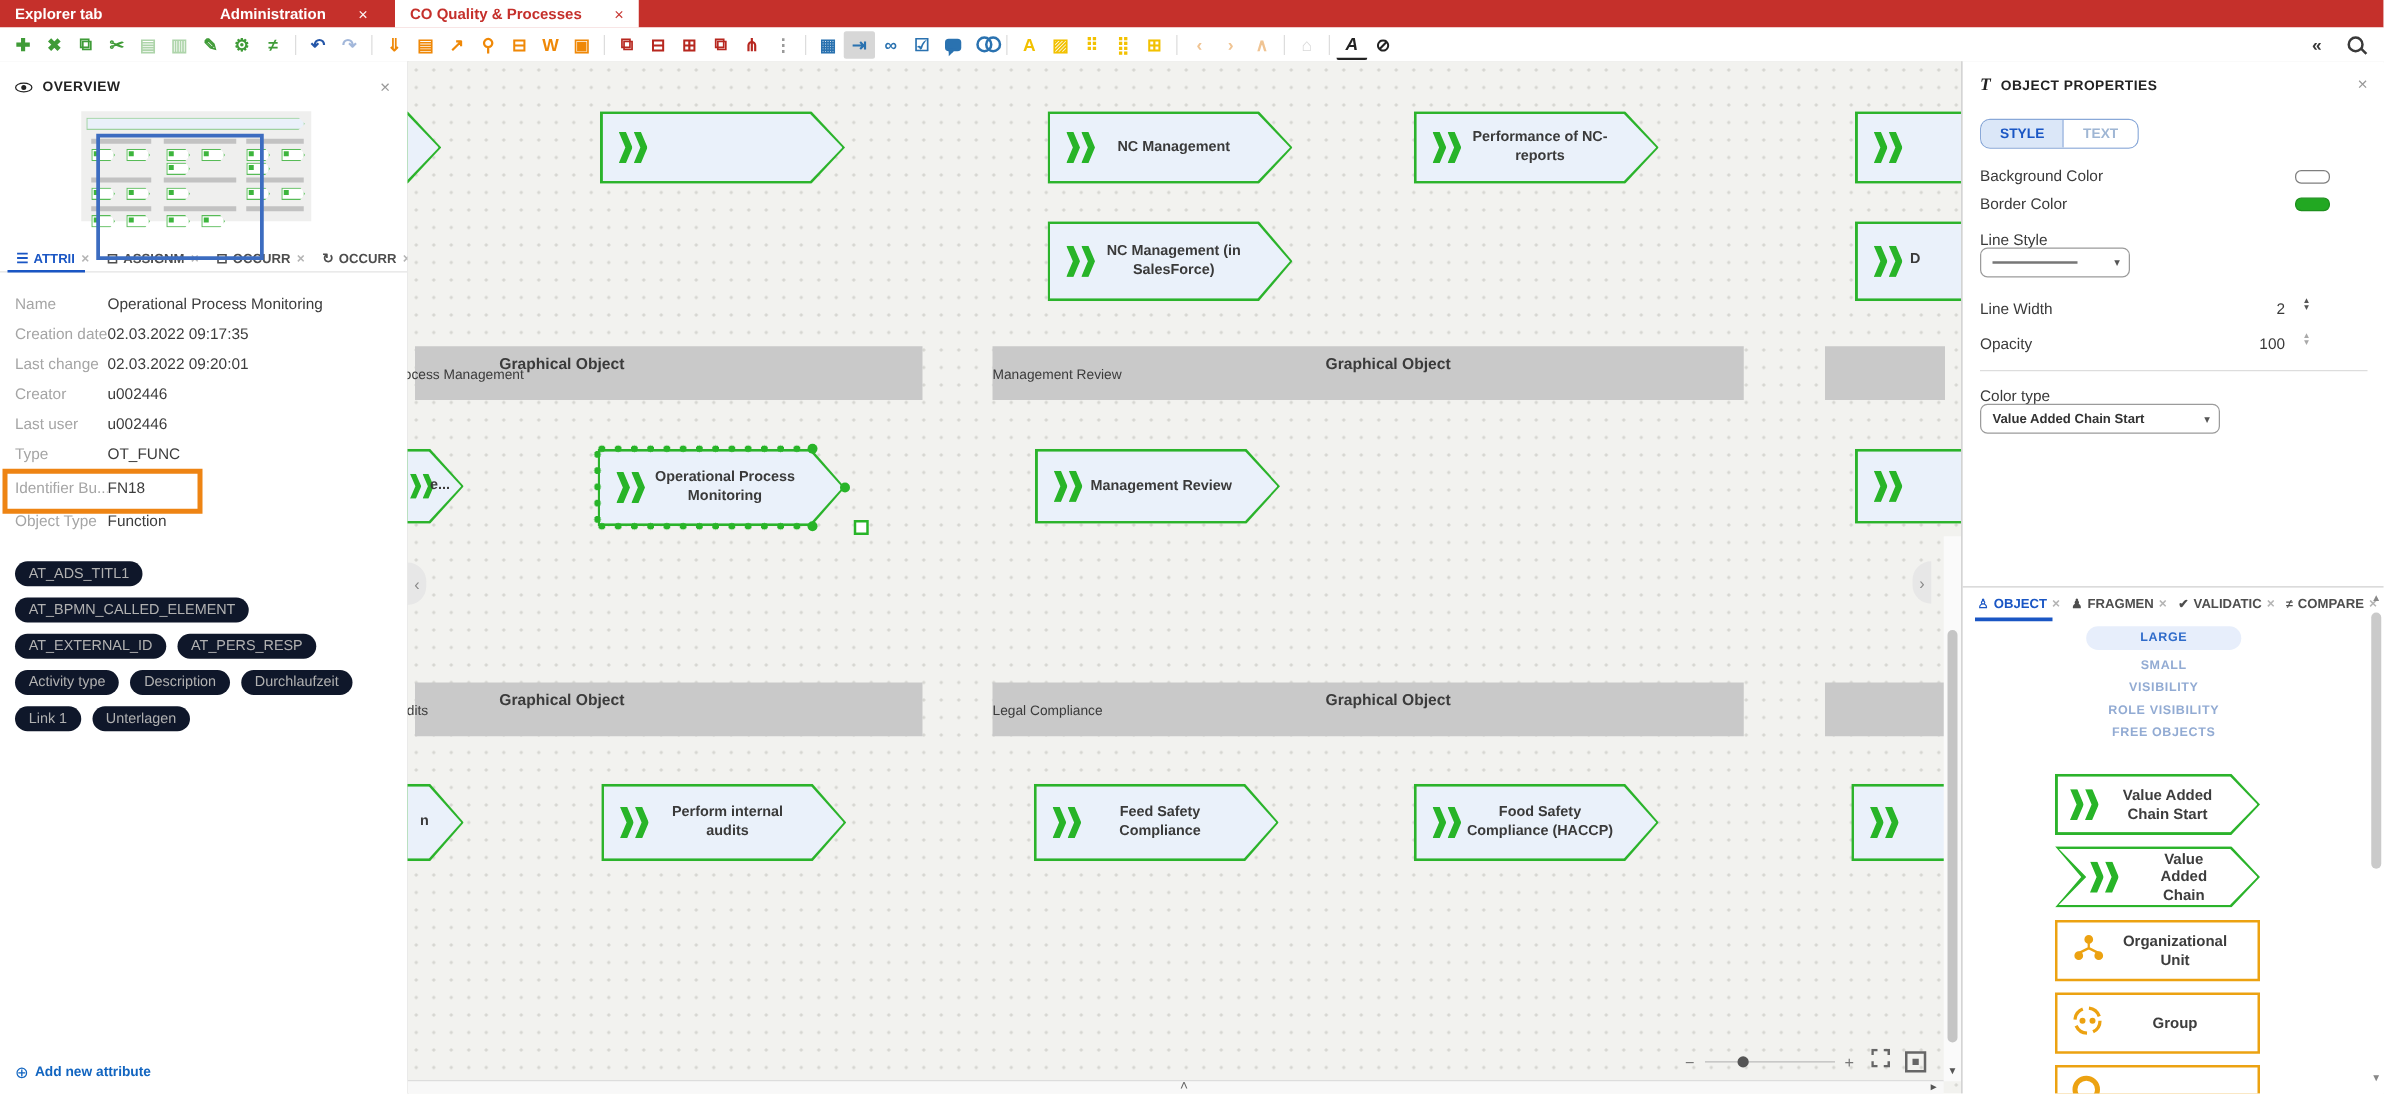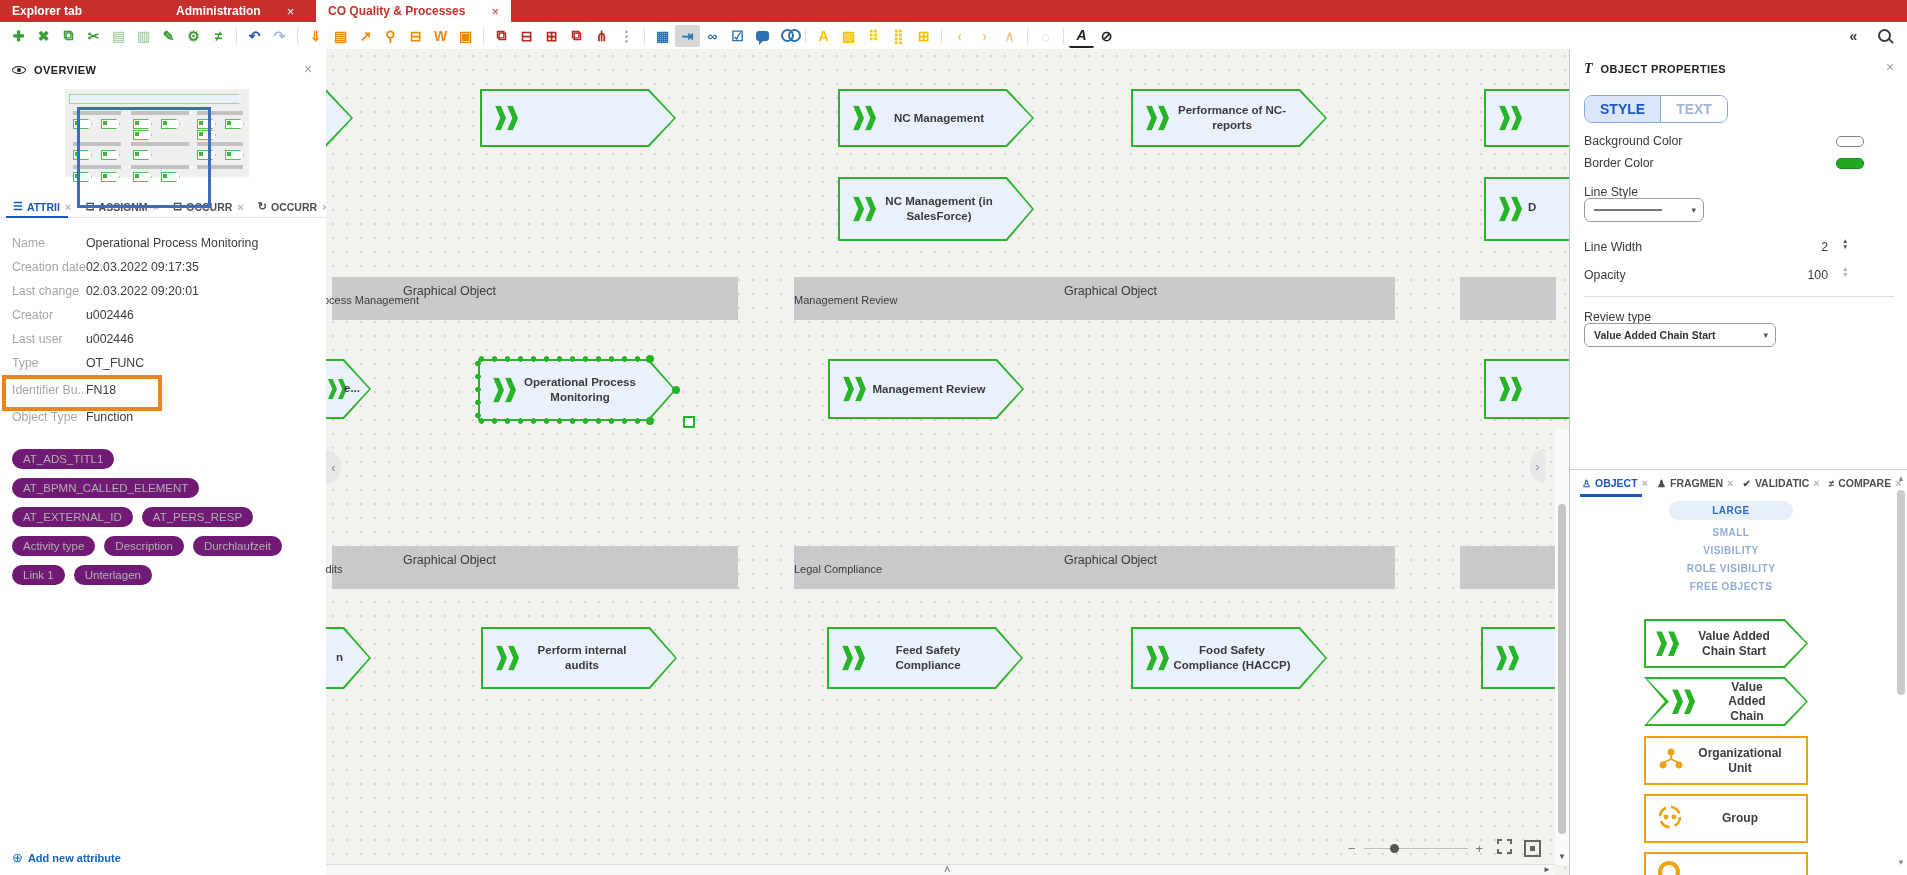--- a/index.html
+++ b/index.html
@@ -46,21 +46,21 @@
   .ltab .x{color:#b5b5b5;font-size:11px;margin-left:1px;}
   .ltab.active{color:#1a56c4;}
   .ltab.active::after{content:"";position:absolute;left:0;right:10px;bottom:-1px;height:2px;background:#1a56c4;}
   .attr-rows{position:absolute;left:0;top:182px;right:0;}
   .arow{position:relative;display:flex;height:24px;align-items:center;padding-left:12px;}
   .arow .al{width:74px;font-size:12.3px;color:#a5a5a5;white-space:nowrap;overflow:hidden;}
   .arow .av{font-size:12.3px;color:#3c3c3c;font-weight:400;}
   .arow.hl{height:30px;}
   .arow.hl .hlbox{position:absolute;left:2px;top:0px;width:152px;height:28px;border:4px solid #ee8413;}
   .chips{position:absolute;left:12px;top:400px;right:8px;display:block;}
-  .chip{display:inline-block;background:#701a75;color:#b1b1b1;border-radius:11px;padding:4px 11px;font-size:11.5px;margin:0 9px 9px 0;}
+  .chip{display:inline-block;background:#0f172a;color:#b1b1b1;border-radius:11px;padding:4px 11px;font-size:11.5px;margin:0 9px 9px 0;}
   .addattr{position:absolute;left:12px;bottom:10px;color:#1265c0;font-size:11px;font-weight:700;display:flex;align-items:center;gap:5px;cursor:pointer;}
   .addattr .plus{font-size:13px;font-weight:400;}
   .collapse-tab{position:absolute;width:15px;height:34px;background:#e7e7e7;color:#8a8a8a;font-size:13px;display:flex;align-items:center;justify-content:center;cursor:pointer;z-index:6;}
   .collapse-l{left:326px;top:450px;border-radius:0 17px 17px 0;}
   
   .canvas{position:absolute;left:326px;top:49px;width:1243px;bottom:0;overflow:hidden;background-color:#f2f2ef;background-image:radial-gradient(#d6d6d1 1.1px,transparent 1.4px);background-size:14px 14px;}
   .vac{position:absolute;}
   .vac .o{position:absolute;inset:0;background:#2bb32b;clip-path:polygon(0 0,calc(100% - 27px) 0,100% 50%,calc(100% - 27px) 100%,0 100%);}
   .vac .i{position:absolute;inset:2px;background:#eaf1fa;clip-path:polygon(0 0,calc(100% - 26px) 0,100% 50%,calc(100% - 26px) 100%,0 100%);}
   .vac .lbl{position:absolute;left:42px;right:36px;top:0;bottom:0;display:flex;align-items:center;justify-content:center;text-align:center;font-size:11.5px;font-weight:700;color:#3a3a3a;line-height:1.3;}
@@ -70,21 +70,21 @@
   .hdots{position:absolute;background-image:radial-gradient(circle,#28b428 2.6px,transparent 2.9px);z-index:3;}
   .hd-top{left:-3px;right:26px;top:-4px;height:8px;background-size:13px 8px;background-repeat:repeat-x;}
   .hd-bot{left:-3px;right:26px;bottom:-4px;height:8px;background-size:13px 8px;background-repeat:repeat-x;}
   .hd-left{left:-4px;top:-2px;bottom:-2px;width:8px;background-size:8px 13px;background-repeat:repeat-y;}
   .hdot{position:absolute;width:8px;height:8px;border-radius:50%;background:#28b428;z-index:3;}
   .hsq{position:absolute;right:-19px;bottom:-7px;width:8px;height:8px;border:2px solid #28b428;background:#fff;z-index:3;}
   .gbar{position:absolute;background:#c9c9c9;height:43px;}
   .gbar .tw{position:absolute;top:0;}
   .gbar.ctr .tw{left:0;right:0;}
   .gbar.lq .tw{left:0;width:50%;}
-  .gbar .t{font-size:12.5px;font-weight:400;color:#3b3b3b;text-align:center;margin-top:8px;line-height:1.05;padding-left:32px;}
+  .gbar .t{font-size:12.5px;font-weight:700;color:#3b3b3b;text-align:center;margin-top:8px;line-height:1.05;padding-left:32px;}
   .gbar .s{font-size:11px;font-weight:400;color:#3b3b3b;text-align:left;margin-top:-4px;}
   .gbar.lq .s{transform:translateX(-20px);}
   .ptxt{position:absolute;font-size:11.5px;font-weight:700;color:#3a3a3a;z-index:2;}
   
   .zoomctl{position:absolute;display:flex;align-items:center;color:#777;}
   .ztrack{position:relative;width:104px;height:1px;background:#bbb;margin:0 8px;}
   .zthumb{position:absolute;left:26px;top:-4px;width:9px;height:9px;border-radius:50%;background:#555;}
   .zbtn{font-size:13px;color:#777;cursor:pointer;}
   .fiticon{margin-left:14px;cursor:pointer;}
   .sqicon{width:13px;height:13px;border:2px solid #666;margin-left:12px;display:flex;align-items:center;justify-content:center;cursor:pointer;}
@@ -95,21 +95,21 @@
   .vscroll{position:absolute;right:0;top:380px;bottom:10px;width:14px;background:#fafafa;}
   .vthumb{position:absolute;left:3px;top:75px;width:8px;height:330px;background:#c5c5c5;border-radius:4px;cursor:pointer;}
   .vscroll .dn{position:absolute;left:3px;bottom:4px;color:#555;font-size:8px;cursor:pointer;}
   .expand-r{position:absolute;left:1204px;top:400px;width:15px;height:34px;background:#e7e7e7;color:#8a8a8a;border-radius:17px 0 0 17px;display:flex;align-items:center;justify-content:center;font-size:13px;cursor:pointer;z-index:6;}
   
   .rpanel{position:absolute;left:1569px;top:49px;width:338px;bottom:0;background:#fff;border-left:1px solid #c6c6c6;overflow:hidden;}
   .op-head{position:absolute;left:14px;top:12px;display:flex;align-items:center;gap:8px;}
   .t-icon{font-family:"Liberation Serif",serif;font-style:italic;font-weight:700;font-size:14px;color:#222;}
   .op-title{font-size:11px;font-weight:700;letter-spacing:.4px;color:#222;}
   .seg{position:absolute;left:14px;top:46px;display:flex;border:1px solid #89a8d8;border-radius:8px;overflow:hidden;}
-  .seg .sbtn{padding:5px 15px;font-size:14px;font-weight:700;cursor:pointer;}
+  .seg .sbtn{padding:5px 15px;font-size:11px;font-weight:700;cursor:pointer;}
   .seg .sbtn.on{color:#1a56c4;background:#dbe7f8;border-right:1px solid #89a8d8;}
   .seg .sbtn.off{color:#9fb6d4;background:#fff;}
   .prow{position:absolute;left:14px;right:14px;height:20px;display:flex;align-items:center;}
   .prow .pl{font-size:12.3px;color:#3a3a3a;}
   .swatch{position:absolute;right:44px;width:26px;height:9px;border-radius:5px;border:1px solid #7f7f7f;background:#fff;cursor:pointer;}
   .swatch.green{background:#22a822;border-color:#1d8f1d;}
   .ddl{position:absolute;border:1px solid #9b9b9b;border-radius:6px;background:#fff;display:flex;align-items:center;cursor:pointer;}
   .ddl .caret{margin-left:auto;color:#555;font-size:9px;padding-right:7px;}
   .lsline{width:68px;height:2px;background:#777;margin-left:9px;}
   .ddl .ddtext{font-size:10.5px;font-weight:700;color:#333;padding-left:9px;white-space:nowrap;}
@@ -585,21 +585,21 @@
     </div>
     <span class="numval" style="left:218px;top:219px;">100</span>
     <span class="stepper lt" style="left:272px;top:217px;">
       <span>▲</span>
       <span>▼</span>
     </span>
 
     <div class="pdivider" style="top:247px;"></div>
 
     <div class="prow" style="top:258px;">
-      <span class="pl">Review type</span>
+      <span class="pl">Color type</span>
     </div>
     <div class="ddl" style="left:14px;top:274px;width:190px;height:22px;">
       <span class="ddtext">Value Added Chain Start</span>
       <span class="caret">▾</span>
     </div>
 
     <div class="rtabs">
       <div class="rtab2 active">
         <span class="ic">♙</span>
         <span>OBJECT</span>

